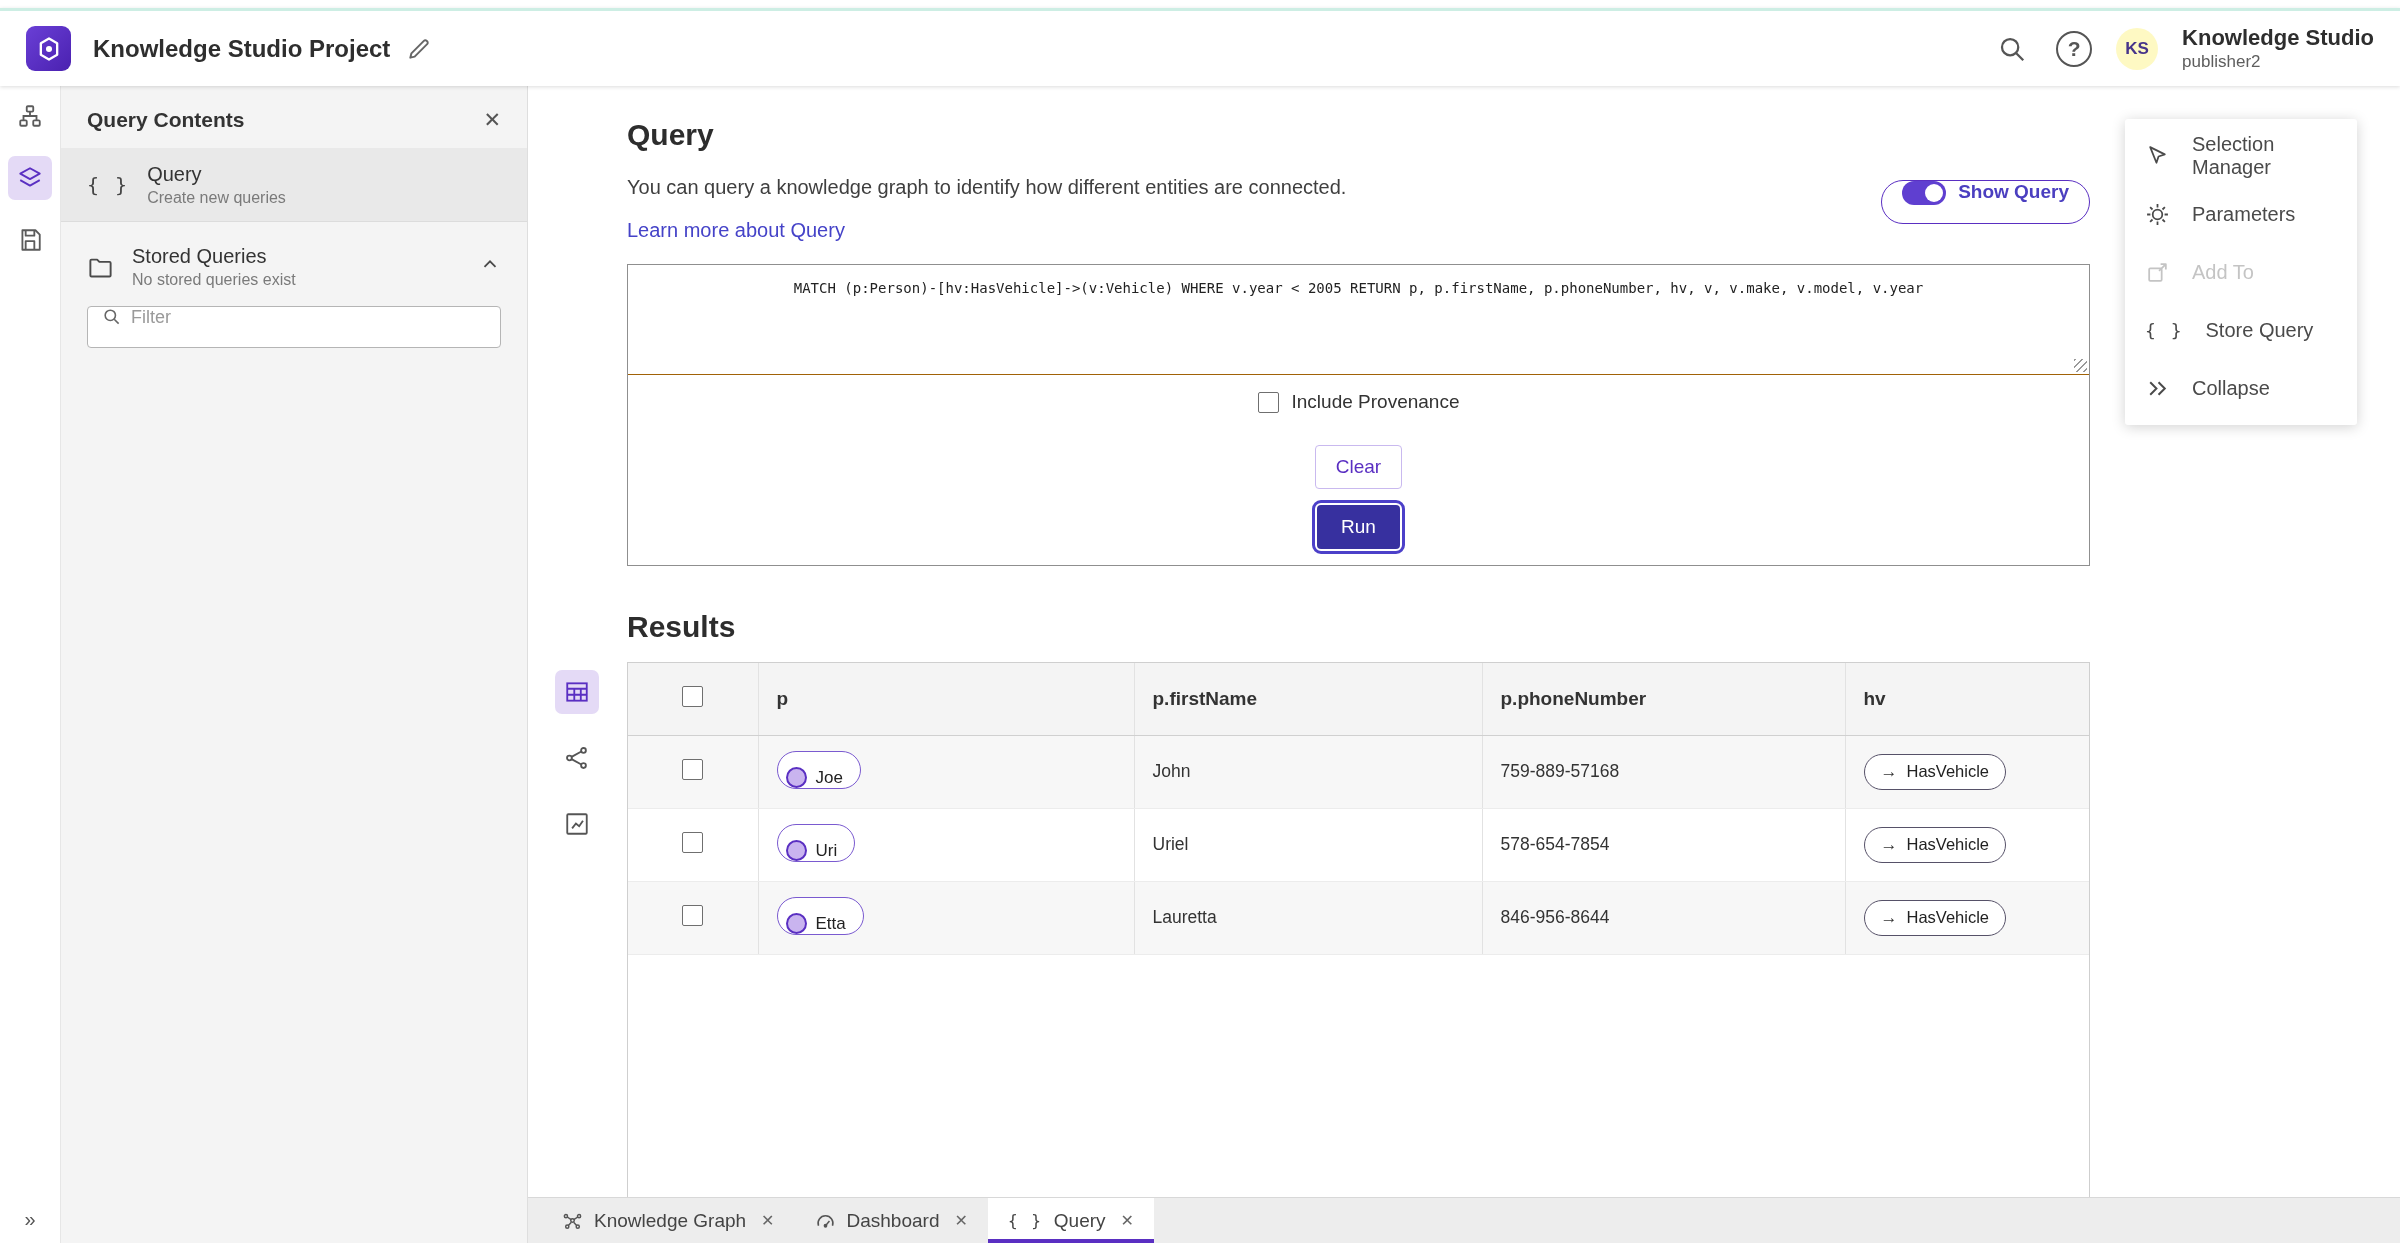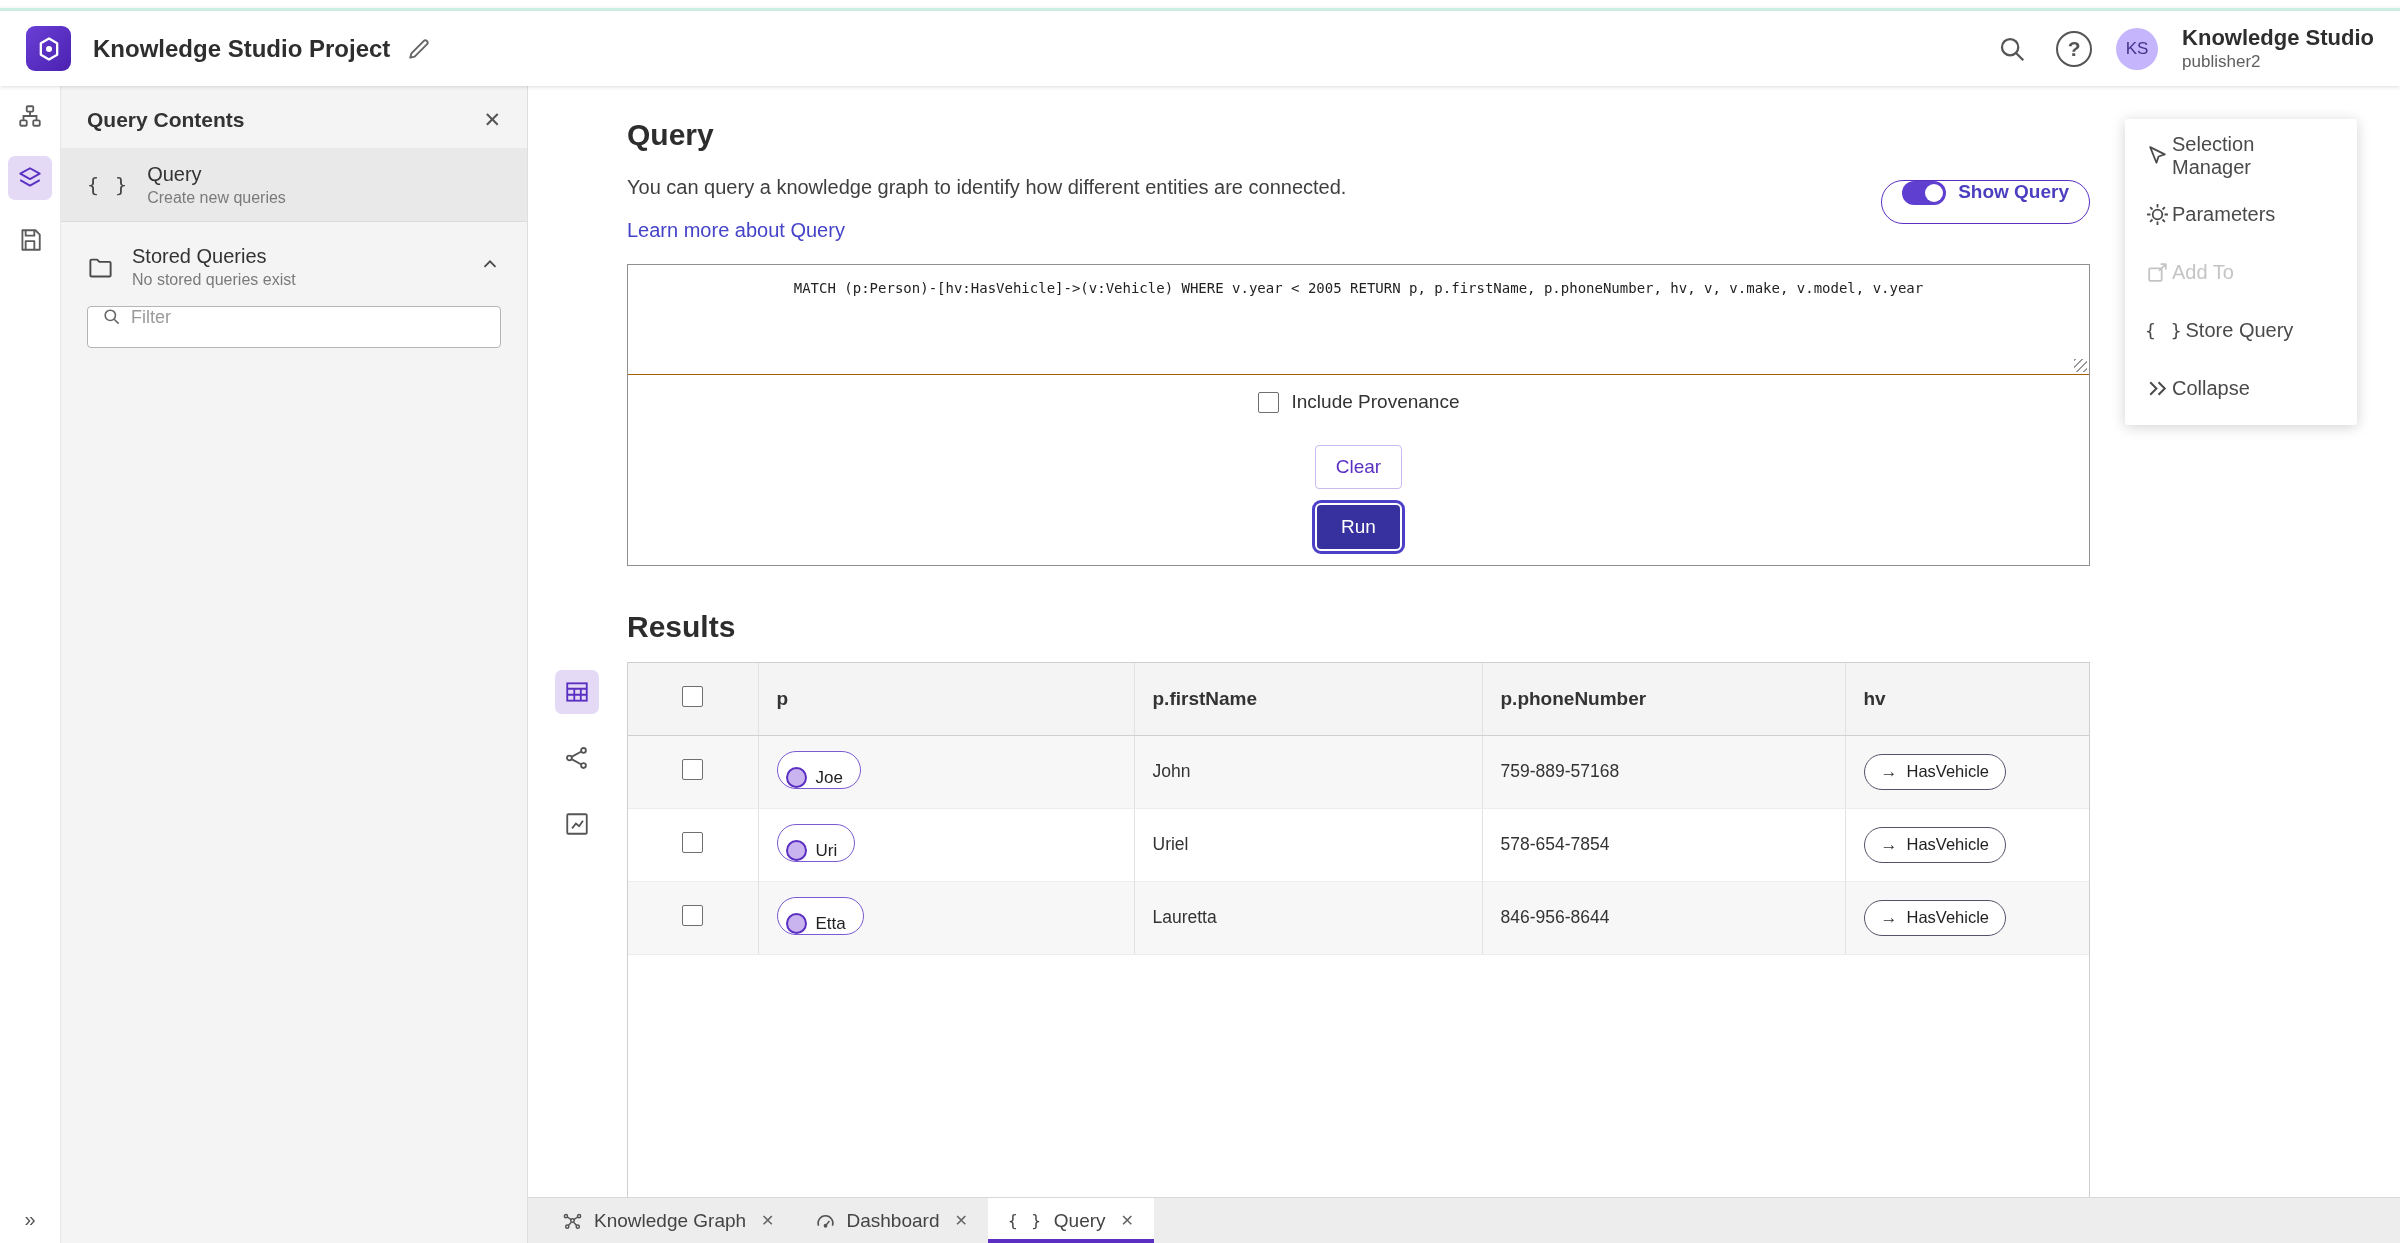--- a/index.html
+++ b/index.html
@@ -15,22 +15,22 @@
     display:flex; align-items:center; justify-content:center; margin-right:22px; flex:0 0 auto; }
   .logo svg { width:28px; height:28px; }
   .app-title { font-size:24px; font-weight:600; color:#2e2e2e; }
   .edit-icon { margin-left:16px; color:#666; display:flex; cursor:pointer; }
   .edit-icon svg { width:26px; height:26px; }
   .header-right { margin-left:auto; display:flex; align-items:center; gap:24px; }
   .hicon { width:40px; height:40px; display:flex; align-items:center; justify-content:center; color:#555; cursor:pointer; }
   .hicon svg { width:30px; height:30px; }
   .help-circle { width:36px; height:36px; border:2px solid #555; border-radius:50%;
     display:flex; align-items:center; justify-content:center; font-size:21px; font-weight:700; color:#555; cursor:pointer; }
-  .avatar { width:42px; height:42px; border-radius:50%; background:#c4b5fd; color:#46348a;
-    display:flex; align-items:center; justify-content:center; font-size:17px; font-weight:400; cursor:pointer; }
+  .avatar { width:42px; height:42px; border-radius:50%; background:#fef9c3; color:#46348a;
+    display:flex; align-items:center; justify-content:center; font-size:17px; font-weight:700; cursor:pointer; }
   .identity { line-height:1.2; }
   .identity .product { font-size:22px; font-weight:600; color:#2e2e2e; }
   .identity .role { font-size:17px; color:#5e5e5e; }
 
   
   .body { position:absolute; top:78px; left:0; right:0; bottom:0; display:flex; }
 
   
   .rail { width:61px; background:#fff; border-right:1px solid #e6e6e6; display:flex; flex-direction:column;
     align-items:center; padding-top:16px; gap:18px; position:relative; z-index:5; }
@@ -119,21 +119,21 @@
   .hscroll { height:14px; background:#ececec; position:relative; margin:0 2px; cursor:pointer; }
   .hscroll-thumb { position:absolute; left:2px; top:1.5px; height:11px; width:700px; background:#c6c6c6; border-radius:6px; }
   .pagination { height:68px; display:flex; align-items:center; justify-content:flex-end; gap:30px; padding-right:40px; }
   .page-info { font-size:18px; color:#333; }
   .page-btn { background:none; border:none; color:#555; cursor:pointer; display:flex; padding:4px; }
   .page-btn svg { width:22px; height:22px; }
 
   
   .context-menu { position:absolute; left:2125px; top:119px; width:232px; background:#fff; border-radius:3px;
     box-shadow:0 2px 14px rgba(0,0,0,.18); padding:8px 0; z-index:40; }
-  .menu-item { height:58px; display:flex; align-items:center; gap:2px; padding:0 20px; font-size:20px;
+  .menu-item { height:58px; display:flex; align-items:center; gap:22px; padding:0 20px; font-size:20px;
     color:#4a4a4a; cursor:pointer; }
   .menu-item svg { width:25px; height:25px; flex:0 0 auto; }
   .menu-item .braces { font-size:18px; color:inherit; }
   .menu-item.disabled { color:#c4c4c4; cursor:default; }
 
   
   .tabbar { position:absolute; left:528px; right:0; bottom:0; height:46px; background:#ededed;
     border-top:1px solid #d8d8d8; display:flex; align-items:stretch; padding-left:14px; z-index:20; }
   .tab { display:flex; align-items:center; gap:11px; padding:0 20px; font-size:19px; color:#444;
     cursor:pointer; position:relative; }

